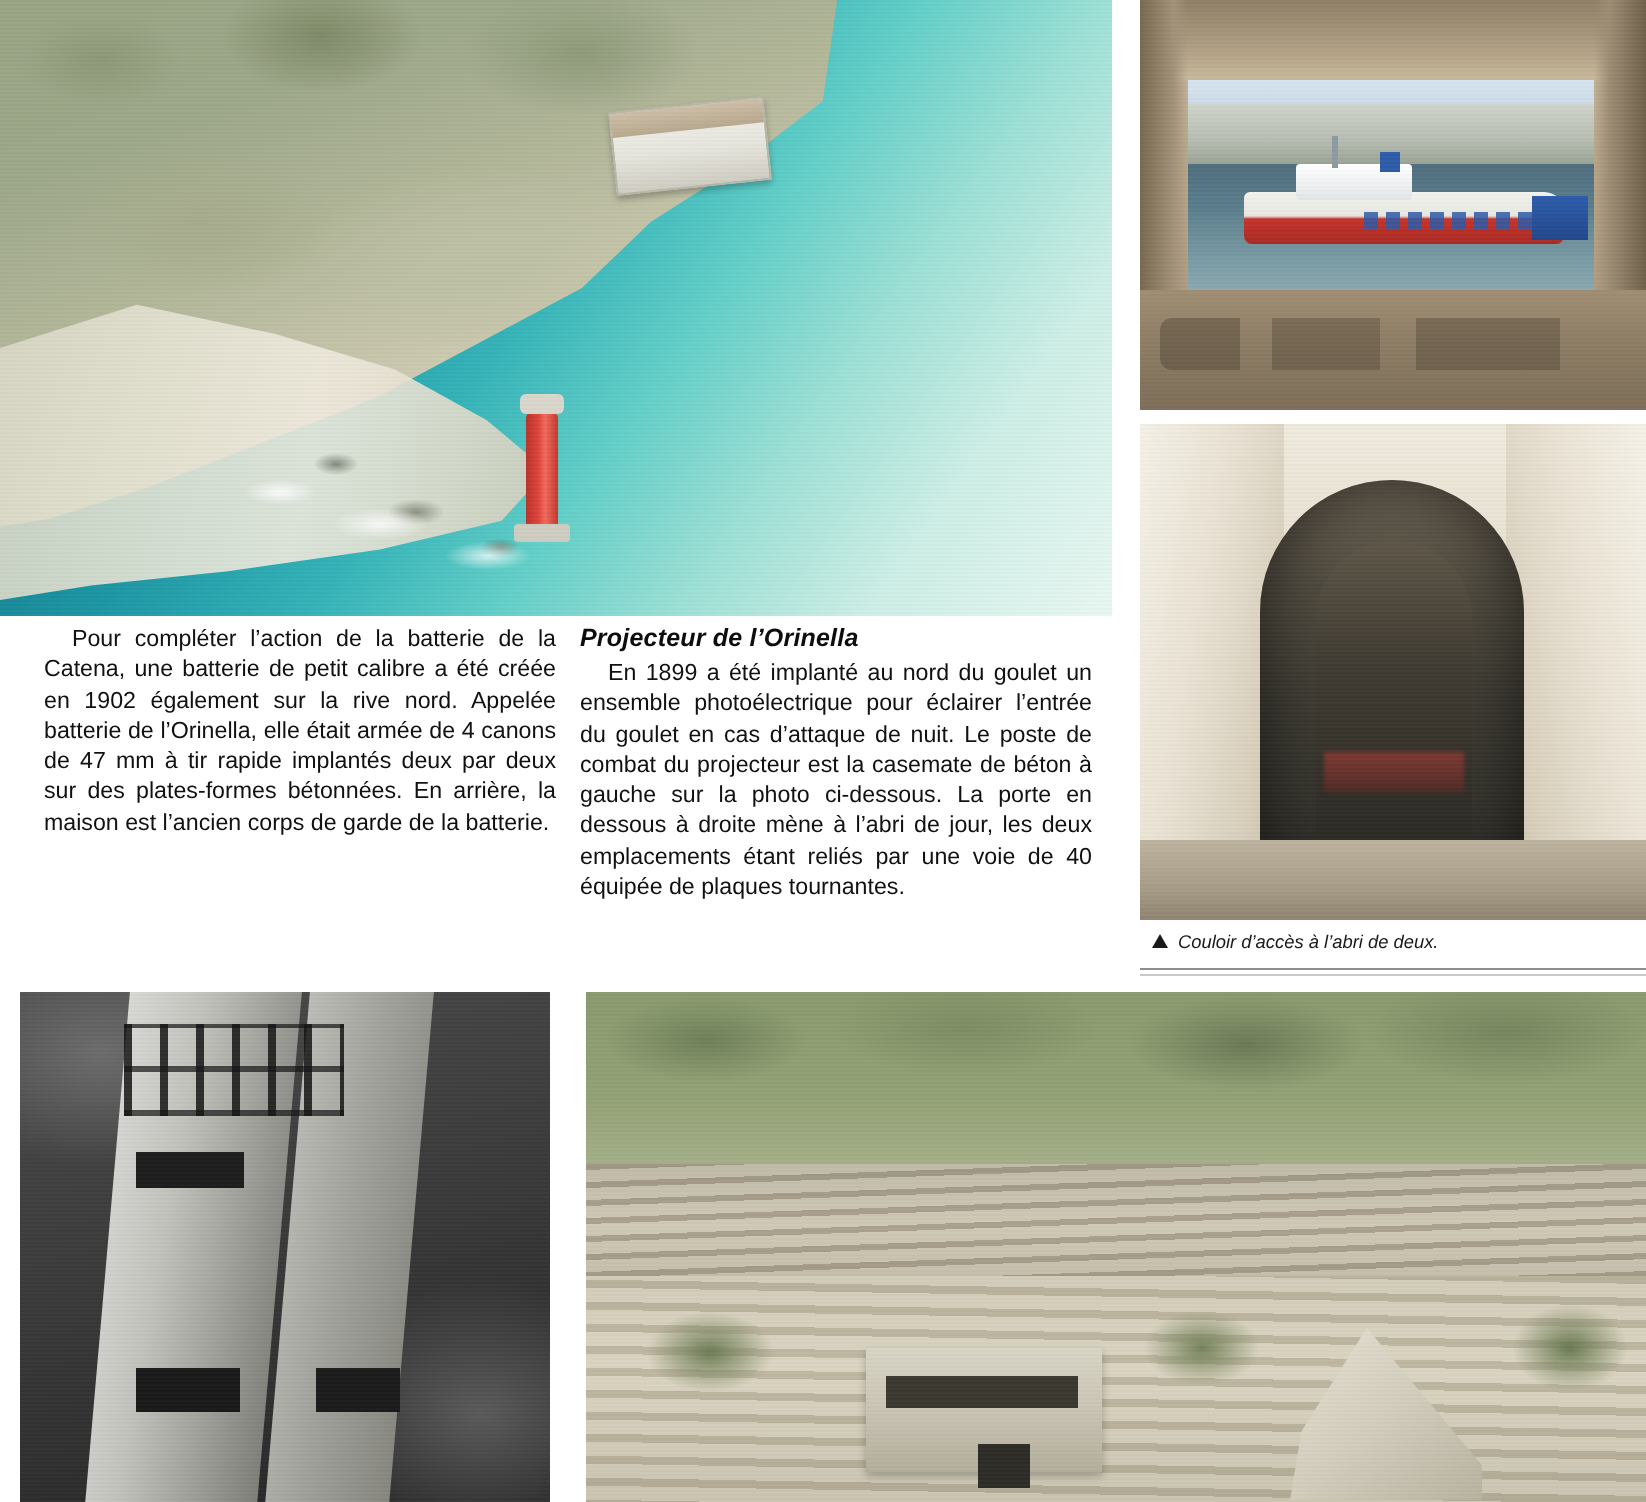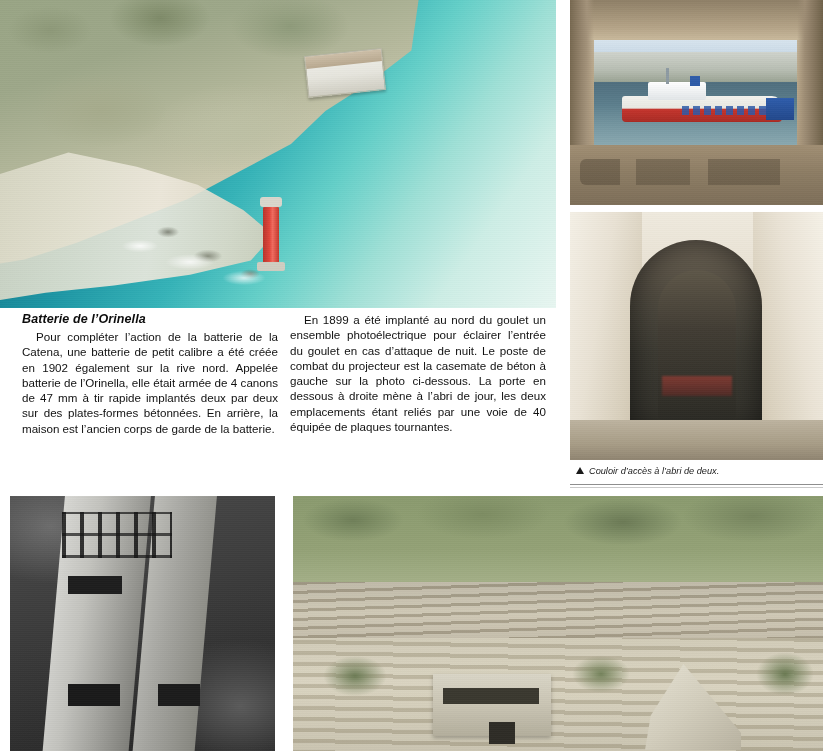--- a/index.html
+++ b/index.html
@@ -452,25 +452,25 @@
   <div class="hr-right-2"></div>
 
   <div class="caption-right">
     <span class="tri"></span>
     <span>Couloir d’accès à l’abri de deux.</span>
   </div>
 
   <div class="text-area">
 
     <div class="article" id="article-batterie">
-      <h3>Batterie de l’Orinella</h3>
       <p>Pour compléter l’action de la batterie de la Catena, une batterie de petit calibre a été créée en 1902 également sur la rive nord. Appelée batterie de l’Orinella, elle était armée de 4 canons de 47 mm à tir rapide implantés deux par deux sur des plates-formes bétonnées. En arrière, la maison est l’ancien corps de garde de la batterie.</p>
     </div>
 
     <div class="article" id="article-projecteur">
+      <h3>Projecteur de l’Orinella</h3>
       <p>En 1899 a été implanté au nord du goulet un ensemble photoélectrique pour éclairer l’entrée du goulet en cas d’attaque de nuit. Le poste de combat du projecteur est la casemate de béton à gauche sur la photo ci-dessous. La porte en dessous à droite mène à l’abri de jour, les deux emplacements étant reliés par une voie de 40 équipée de plaques tournantes.</p>
     </div>
 
   </div>
 
   <div class="photo" id="photo-bw-platform">
     <div class="bw-ground"></div>
     <div class="bw-wall-a"></div>
     <div class="bw-wall-b"></div>
     <div class="bw-bars"></div>

